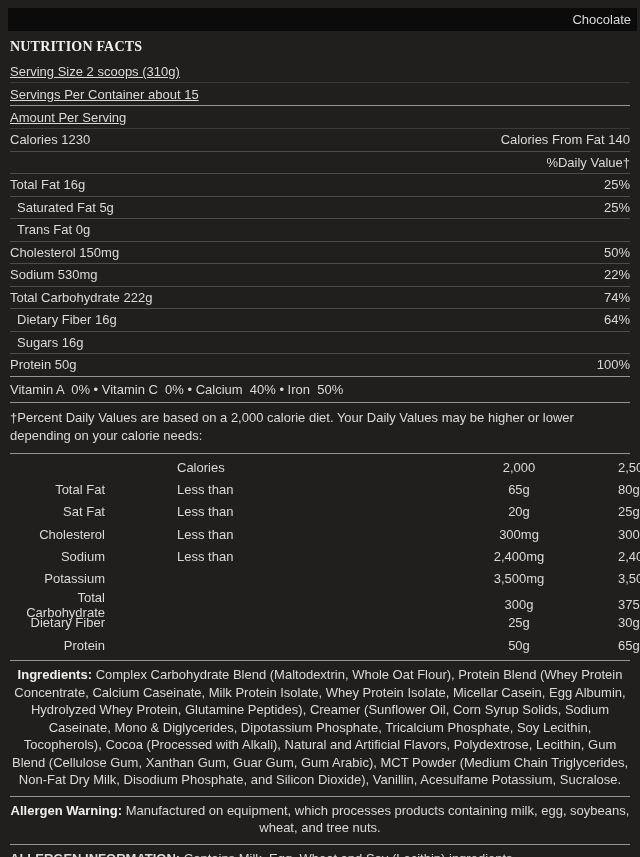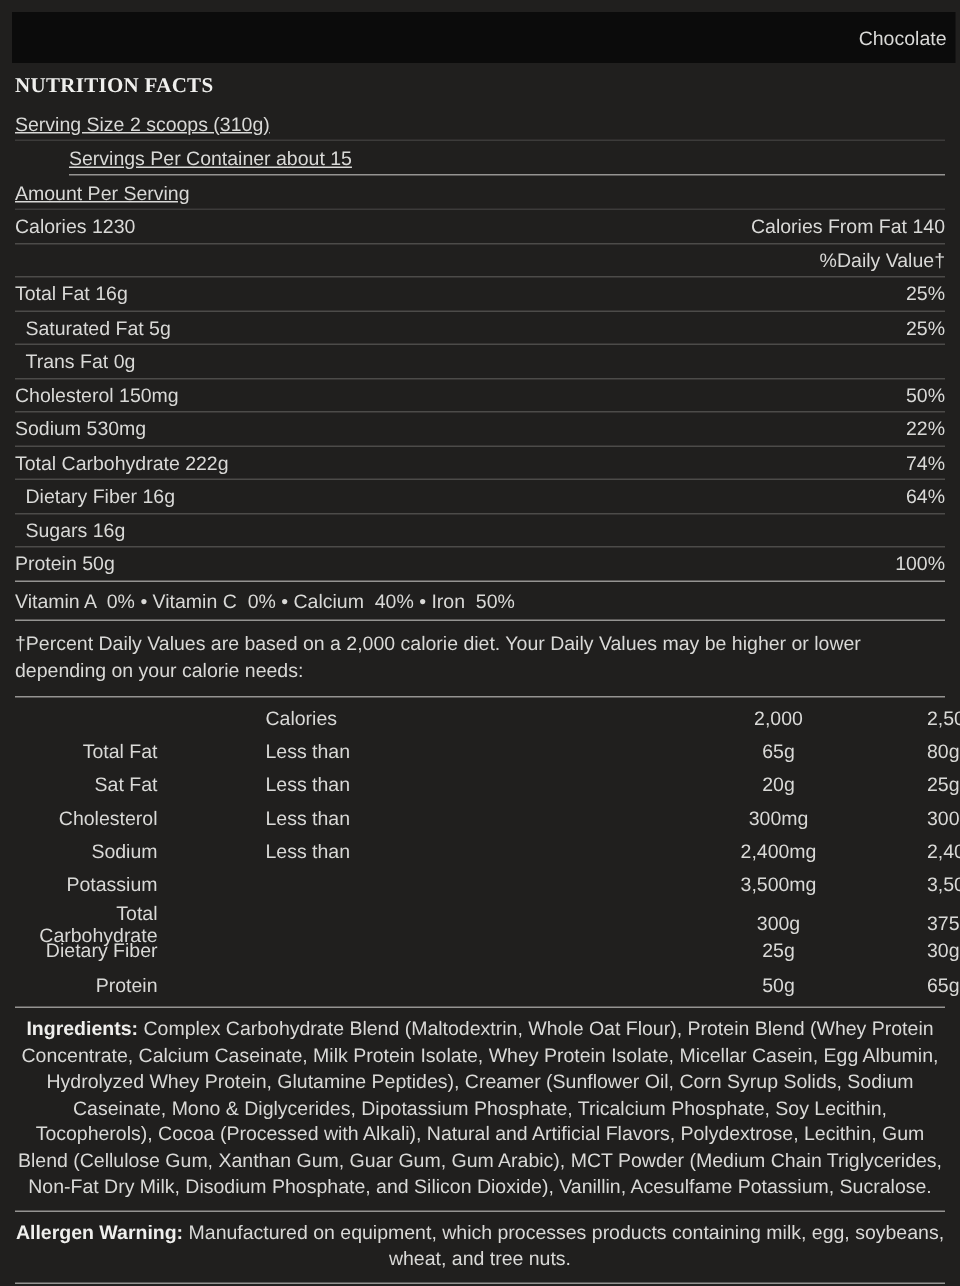--- a/index.html
+++ b/index.html
@@ -14,36 +14,36 @@
   html,body{margin:0;padding:0;}
   body{
     width:640px;height:857px;
     background:var(--bg);
     color:var(--txt);
     font-family:"Liberation Sans",sans-serif;
     font-size:13px;
     overflow:hidden;
   }
   .flavor-bar{
-    margin:8px 3px 0 8px;height:34px;
+    margin:8px 3px 0 8px;height:23px;
     background:var(--bar);
     display:flex;align-items:center;justify-content:flex-end;
     padding-right:6px;
   }
   .pad{padding:0 10px;}
   .title{
     font-weight:bold;font-size:14px;color:var(--txt-bright);
     padding:8px 10px 5px 10px;letter-spacing:.2px;font-family:Liberation Serif, serif;
   }
   .srow{
     height:23px;display:flex;align-items:center;
     border-bottom:1px solid #3c3b3a;
     text-decoration:underline;
   }
-  .srow.bright{border-bottom:1px solid var(--bright);margin-left:36px;}
+  .srow.bright{border-bottom:1px solid var(--bright);}
   .nrow{
     height:22.5px;display:flex;align-items:center;justify-content:space-between;
     border-bottom:1px solid var(--dim);
   }
   .nrow.bright{border-bottom:1px solid var(--bright);}
   .nrow .lbl{white-space:pre;}
   .nrow .lbl.ind{padding-left:7px;}
   .nrow .dv{text-align:right;}
   .dv-header{justify-content:flex-end;}
   .vit-row{

